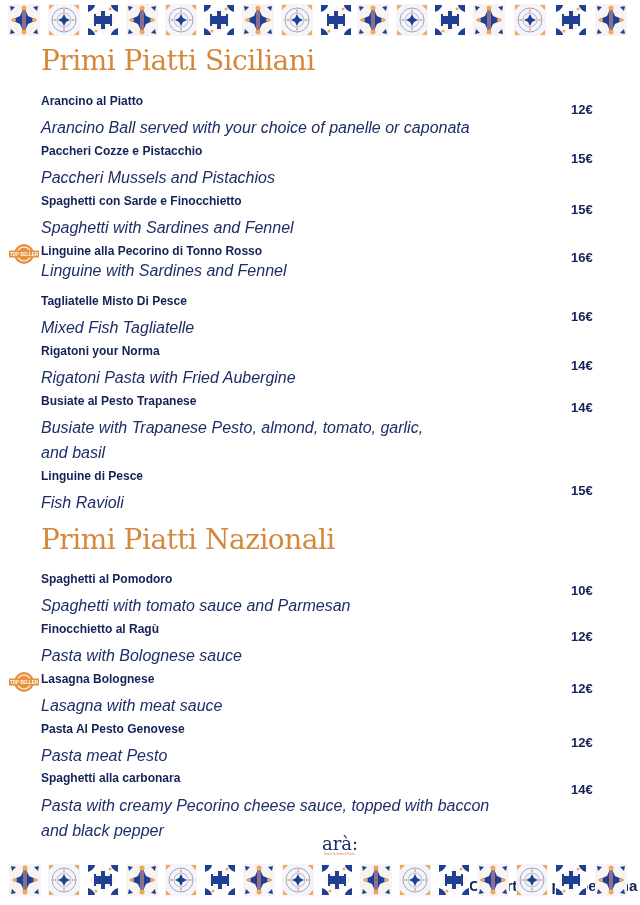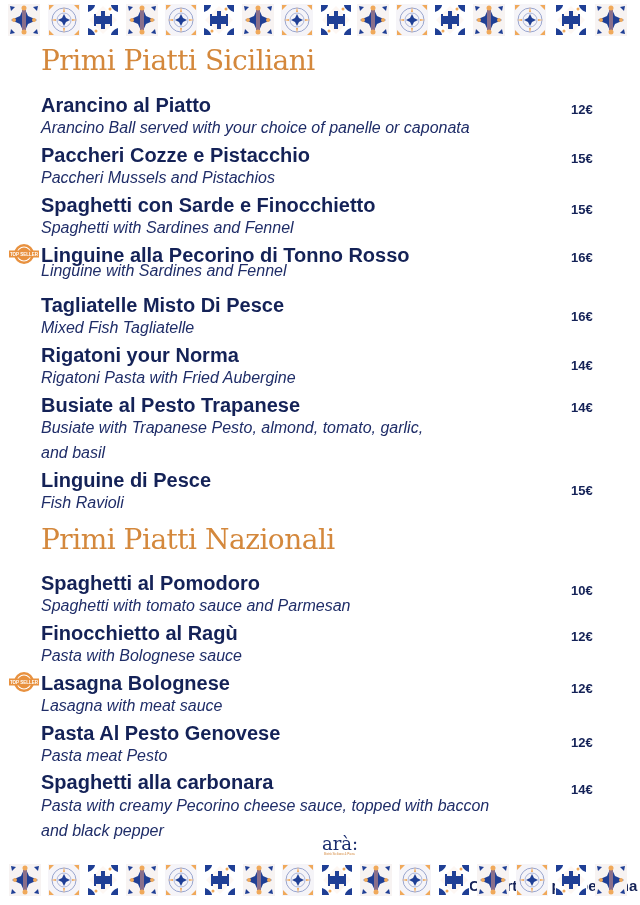--- a/index.html
+++ b/index.html
@@ -3,21 +3,21 @@
 <meta charset="utf-8">
 <style>
   html, body { margin:0; padding:0; }
   body { width:640px; height:905px; background:#ffffff; position:relative; overflow:hidden; font-family:"Liberation Sans", sans-serif; }
   .tiles { position:absolute; left:0; width:640px; height:36px; }
   .tiles.top { top:2px; }
   .tiles.bottom { top:862px; }
   .tile { position:absolute; width:32px; height:32px; top:2px; background:#fbf6f1; overflow:hidden; }
   .tile svg { width:32px; height:32px; display:block; }
   .section-title { position:absolute; left:41px; font-family:"DejaVu Serif", serif; color:#d4883c; font-size:28px; letter-spacing:-0.5px; white-space:nowrap; }
-  .item-name { position:absolute; left:41px; font-weight:bold; color:#142257; font-size:20px; white-space:nowrap; }
+  .item-name { position:absolute; left:41px; font-weight:bold; color:#142257; font-size:12px; white-space:nowrap; }
   .item-desc { position:absolute; left:41px; font-style:italic; color:#1f2d68; font-size:16px; white-space:nowrap; }
   .price { position:absolute; left:571px; font-weight:bold; color:#142257; font-size:13px; white-space:nowrap; }
   .badge { position:absolute; left:7px; width:34px; height:22px; }
   .badge svg { width:34px; height:22px; display:block; }
   .logo { position:absolute; left:322px; top:836px; width:50px; height:22px; }
   .logo-text { font-family:"DejaVu Serif", serif; color:#1a2c6e; font-size:18px; line-height:16px; display:block; }
   .logo-sub { font-size:3px; color:#d4883c; display:block; margin-left:2px; }
   .coperto { position:absolute; left:469px; top:841px; font-weight:bold; color:#142257; font-size:15px; white-space:nowrap;margin-top:36px; }
 </style>
 </head>

